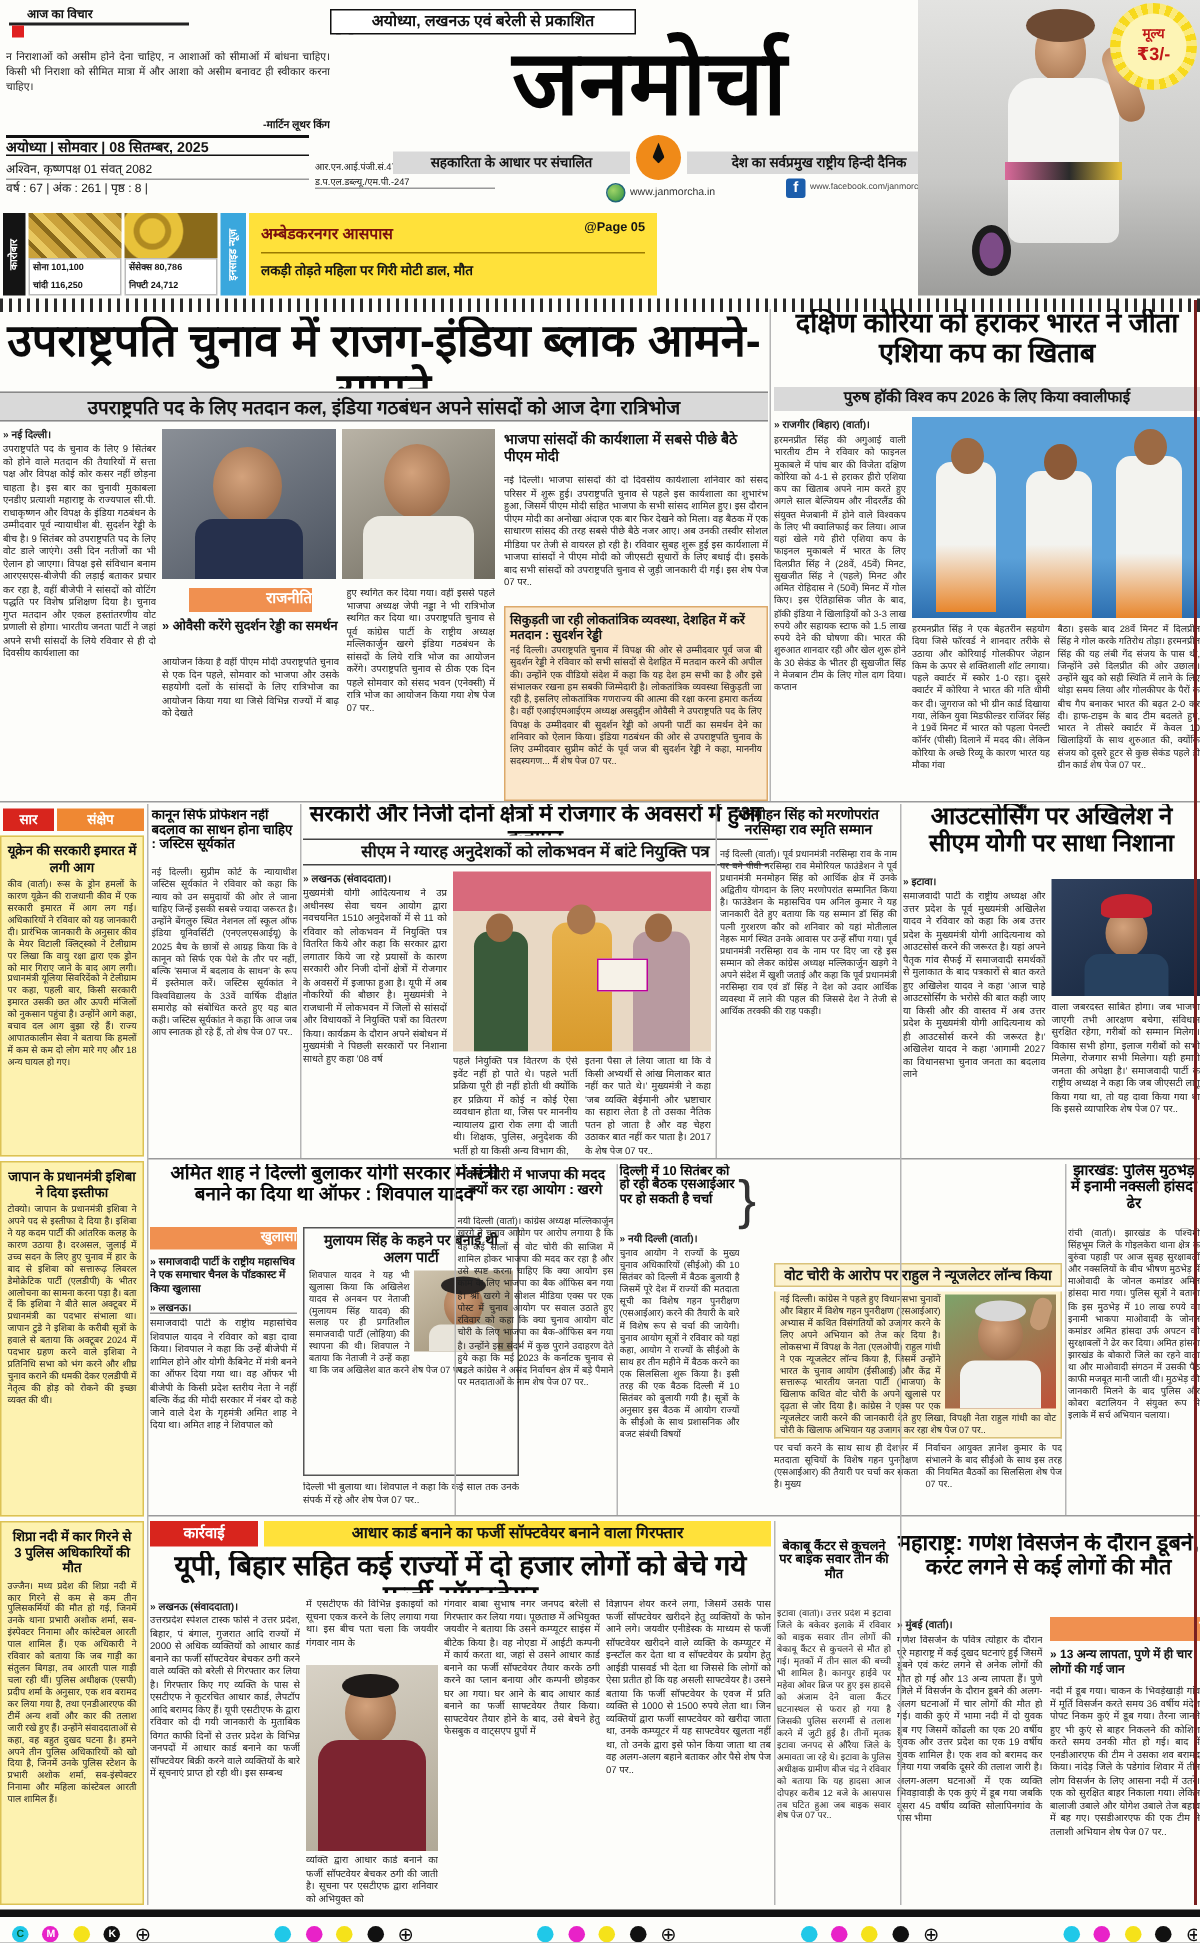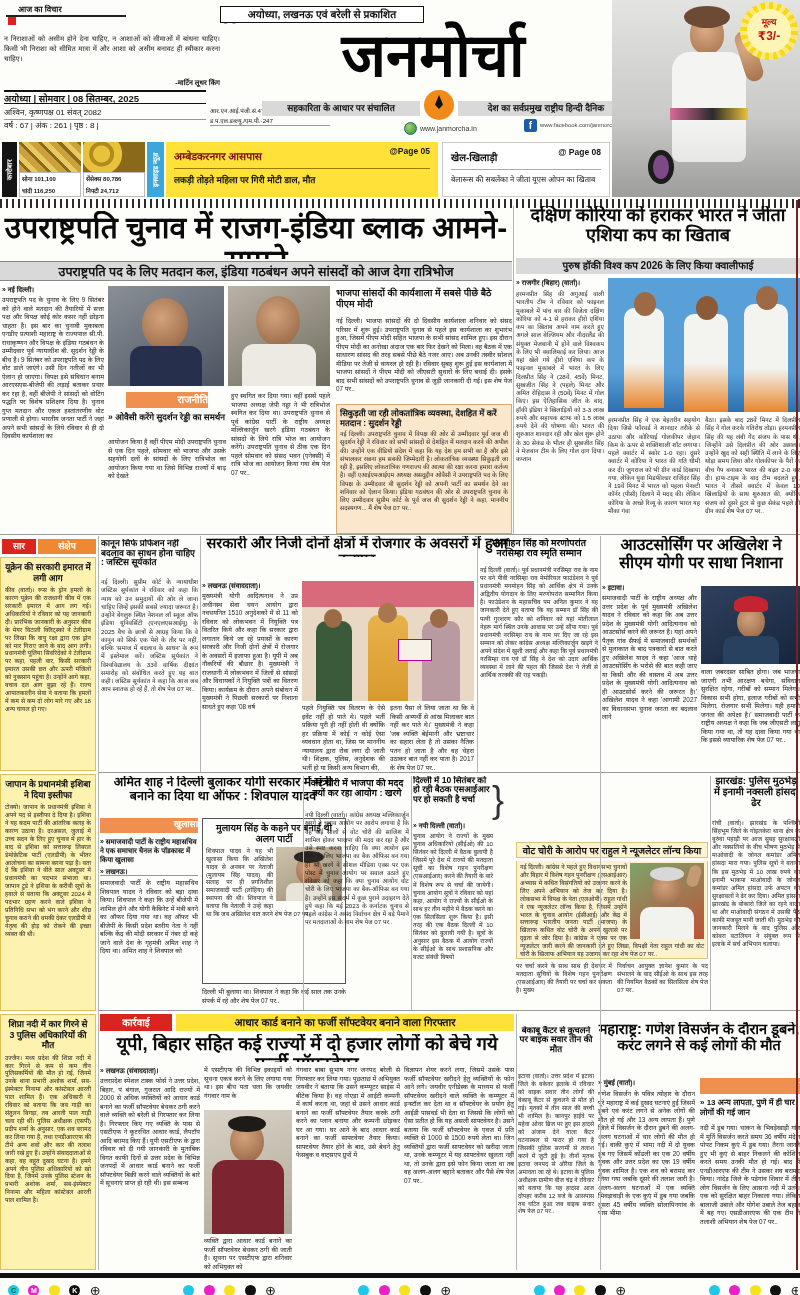--- a/index.html
+++ b/index.html
@@ -85,25 +85,20 @@
   <div class="abs" style="left:83px;top:172px;width:62px;height:25px;background:#fff;border:1px solid #bbb;font-size:6px;font-weight:bold;line-height:12px;padding-left:2px;">
     <div>सेंसेक्स 80,786</div>
     <div>निफ्टी 24,712</div>
   </div>
   <div class="abs c" style="left:147px;top:142px;width:17px;height:55px;background:#3aa7dd;color:#fff;font-size:7px;font-weight:bold;writing-mode:vertical-rl;transform:rotate(180deg);line-height:17px;">इनसाइड न्यूज़</div>
   <div class="abs" style="left:166px;top:142px;width:272px;height:55px;background:#ffe13a;padding:4px 8px;">
     <span class="b" style="font-size:10.5px;color:#7a1010;">अम्बेडकरनगर आसपास</span>
     <span class="b" style="font-size:8.5px;float:right;">@Page 05</span>
     <div style="border-top:1px solid #9a7a00;margin-top:4px;padding-top:4px;font-weight:bold;font-size:9px;">लकड़ी तोड़ते महिला पर गिरी मोटी डाल, मौत</div>
   </div>
-  <div class="abs" style="left:442px;top:142px;width:168px;height:55px;background:#fff;border:1px solid #ccc;padding:4px 8px;">
-    <span class="b" style="font-size:10px;">खेल-खिलाड़ी</span>
-    <span class="b" style="font-size:8.5px;float:right;">@ Page 08</span>
-    <div style="border-top:1px solid #aaa;margin-top:4px;padding-top:4px;font-size:7.6px;">बेलारूस की सबलेंका ने जीता यूएस ओपन का खिताब</div>
-  </div>
 
   <div class="abs stripes" style="left:0;top:199px;width:800px;height:9px;"></div>
 
   <div class="abs hl c" style="left:0;top:211px;width:512px;height:48px;font-size:30px;">उपराष्ट्रपति चुनाव में राजग-इंडिया ब्लाक आमने-सामने</div>
   <div class="abs hl c" style="left:516px;top:206px;width:284px;height:50px;font-size:18px;">दक्षिण कोरिया को हराकर भारत ने जीता एशिया कप का खिताब</div>
   <div class="abs c b gbar" style="left:516px;top:258px;width:284px;height:16px;font-size:10px;line-height:16px;">पुरुष हॉकी विश्व कप 2026 के लिए किया क्वालीफाई</div>
 
   <div class="abs c b gbar" style="left:0;top:261px;width:512px;height:20px;font-size:12.5px;line-height:20px;border-top:1px solid #888;border-bottom:1px solid #888;">उपराष्ट्रपति पद के लिए मतदान कल, इंडिया गठबंधन अपने सांसदों को आज देगा रात्रिभोज</div>
   <div class="abs dl" style="left:2px;top:285px;width:102px;height:10px;">» नई दिल्ली।</div>
   <div class="abs body-t" style="left:2px;top:296px;width:102px;height:238px;">उपराष्ट्रपति पद के चुनाव के लिए 9 सितंबर को होने वाले मतदान की तैयारियों में सत्ता पक्ष और विपक्ष कोई कोर कसर नहीं छोड़ना चाहता है। इस बार का चुनावी मुकाबला एनडीए प्रत्याशी महाराष्ट्र के राज्यपाल सी.पी. राधाकृष्णन और विपक्ष के इंडिया गठबंधन के उम्मीदवार पूर्व न्यायाधीश बी. सुदर्शन रेड्डी के बीच है। 9 सितंबर को उपराष्ट्रपति पद के लिए वोट डाले जाएंगे। उसी दिन नतीजों का भी ऐलान हो जाएगा। विपक्ष इसे संविधान बनाम आरएसएस-बीजेपी की लड़ाई बताकर प्रचार कर रहा है, वहीं बीजेपी ने सांसदों को वोटिंग पद्धति पर विशेष प्रशिक्षण दिया है। चुनाव गुप्त मतदान और एकल हस्तांतरणीय वोट प्रणाली से होगा। भारतीय जनता पार्टी ने जहां अपने सभी सांसदों के लिये रविवार से ही दो दिवसीय कार्यशाला का</div>
@@ -149,20 +144,21 @@
 
   <div class="abs ybox" style="left:0;top:557px;width:96px;height:214px;">
     <div class="yh">यूक्रेन की सरकारी इमारत में लगी आग</div>
     <div class="body-t t6">कीव (वार्ता)। रूस के ड्रोन हमलों के कारण यूक्रेन की राजधानी कीव में एक सरकारी इमारत में आग लग गई। अधिकारियों ने रविवार को यह जानकारी दी। प्रारंभिक जानकारी के अनुसार कीव के मेयर विटाली क्लिट्स्को ने टेलीग्राम पर लिखा कि वायु रक्षा द्वारा एक ड्रोन को मार गिराए जाने के बाद आग लगी। प्रधानमंत्री यूलिया सिवरिदेंको ने टेलीग्राम पर कहा, पहली बार, किसी सरकारी इमारत उसकी छत और ऊपरी मंजिलों को नुकसान पहुंचा है। उन्होंने आगे कहा, बचाव दल आग बुझा रहे हैं। राज्य आपातकालीन सेवा ने बताया कि हमलों में कम से कम दो लोग मारे गए और 18 अन्य घायल हो गए।</div>
   </div>
 
   <div class="abs hl" style="left:101px;top:539px;width:97px;height:36px;font-size:8.8px;">कानून सिर्फ प्रोफेशन नहीं बदलाव का साधन होना चाहिए : जस्टिस सूर्यकांत</div>
   <div class="abs body-t" style="left:101px;top:578px;width:97px;height:192px;font-size:6.2px;">नई दिल्ली। सुप्रीम कोर्ट के न्यायाधीश जस्टिस सूर्यकांत ने रविवार को कहा कि न्याय को उन समुदायों की ओर ले जाना चाहिए जिन्हें इसकी सबसे ज्यादा जरूरत है। उन्होंने बेंगलुरु स्थित नेशनल लॉ स्कूल ऑफ इंडिया यूनिवर्सिटी (एनएलएसआईयू) के 2025 बैच के छात्रों से आग्रह किया कि वे कानून को सिर्फ एक पेशे के तौर पर नहीं, बल्कि 'समाज में बदलाव के साधन' के रूप में इस्तेमाल करें। जस्टिस सूर्यकांत ने विश्वविद्यालय के 33वें वार्षिक दीक्षांत समारोह को संबोधित करते हुए यह बात कही। जस्टिस सूर्यकांत ने कहा कि आज जब आप स्नातक हो रहे हैं, तो शेष पेज 07 पर..</div>
 
   <div class="abs hl c" style="left:202px;top:536px;width:310px;height:21px;font-size:14.5px;">सरकारी और निजी दोनों क्षेत्रों में रोजगार के अवसरों में हुआ इजाफा</div>
+  <div class="abs c b" style="left:202px;top:559px;width:310px;height:18px;font-size:11px;line-height:17px;border-top:1px solid #444;border-bottom:1px solid #444;">सीएम ने ग्यारह अनुदेशकों को लोकभवन में बांटे नियुक्ति पत्र</div>
   <div class="abs dl" style="left:202px;top:581px;width:110px;height:10px;">» लखनऊ (संवाददाता)।</div>
   <div class="abs body-t" style="left:202px;top:592px;width:96px;height:180px;">मुख्यमंत्री योगी आदित्यनाथ ने उप्र अधीनस्थ सेवा चयन आयोग द्वारा नवचयनित 1510 अनुदेशकों में से 11 को रविवार को लोकभवन में नियुक्ति पत्र वितरित किये और कहा कि सरकार द्वारा लगातार किये जा रहे प्रयासों के कारण सरकारी और निजी दोनों क्षेत्रों में रोजगार के अवसरों में इजाफा हुआ है। यूपी में अब नौकरियों की बौछार है। मुख्यमंत्री ने राजधानी में लोकभवन में जिलों से सांसदों और विधायकों ने नियुक्ति पत्रों का वितरण किया। कार्यक्रम के दौरान अपने संबोधन में मुख्यमंत्री ने पिछली सरकारों पर निशाना साधते हुए कहा '08 वर्ष</div>
   <div class="ph" style="left:302px;top:581px;width:172px;height:120px;background:linear-gradient(180deg,#d86a7c 0 22%,#e8d8c4 22% 100%);">
     <div style="position:absolute;left:14px;top:40px;width:36px;height:80px;border-radius:10px 10px 0 0;background:#3a5a3a;"></div>
     <div style="position:absolute;left:22px;top:28px;width:18px;height:19px;border-radius:50%;background:#9c6a44;"></div>
     <div style="position:absolute;left:66px;top:34px;width:40px;height:86px;border-radius:10px 10px 0 0;background:linear-gradient(180deg,#e8b24c,#d89a2c);"></div>
     <div style="position:absolute;left:76px;top:22px;width:19px;height:20px;border-radius:50%;background:#a9774e;"></div>
     <div style="position:absolute;left:120px;top:40px;width:38px;height:80px;border-radius:10px 10px 0 0;background:#b89aa0;"></div>
     <div style="position:absolute;left:128px;top:28px;width:18px;height:19px;border-radius:50%;background:#9c6a44;"></div>
     <div style="position:absolute;left:96px;top:58px;width:34px;height:22px;background:#f6f2e8;border:1px solid #b09;"></div>

